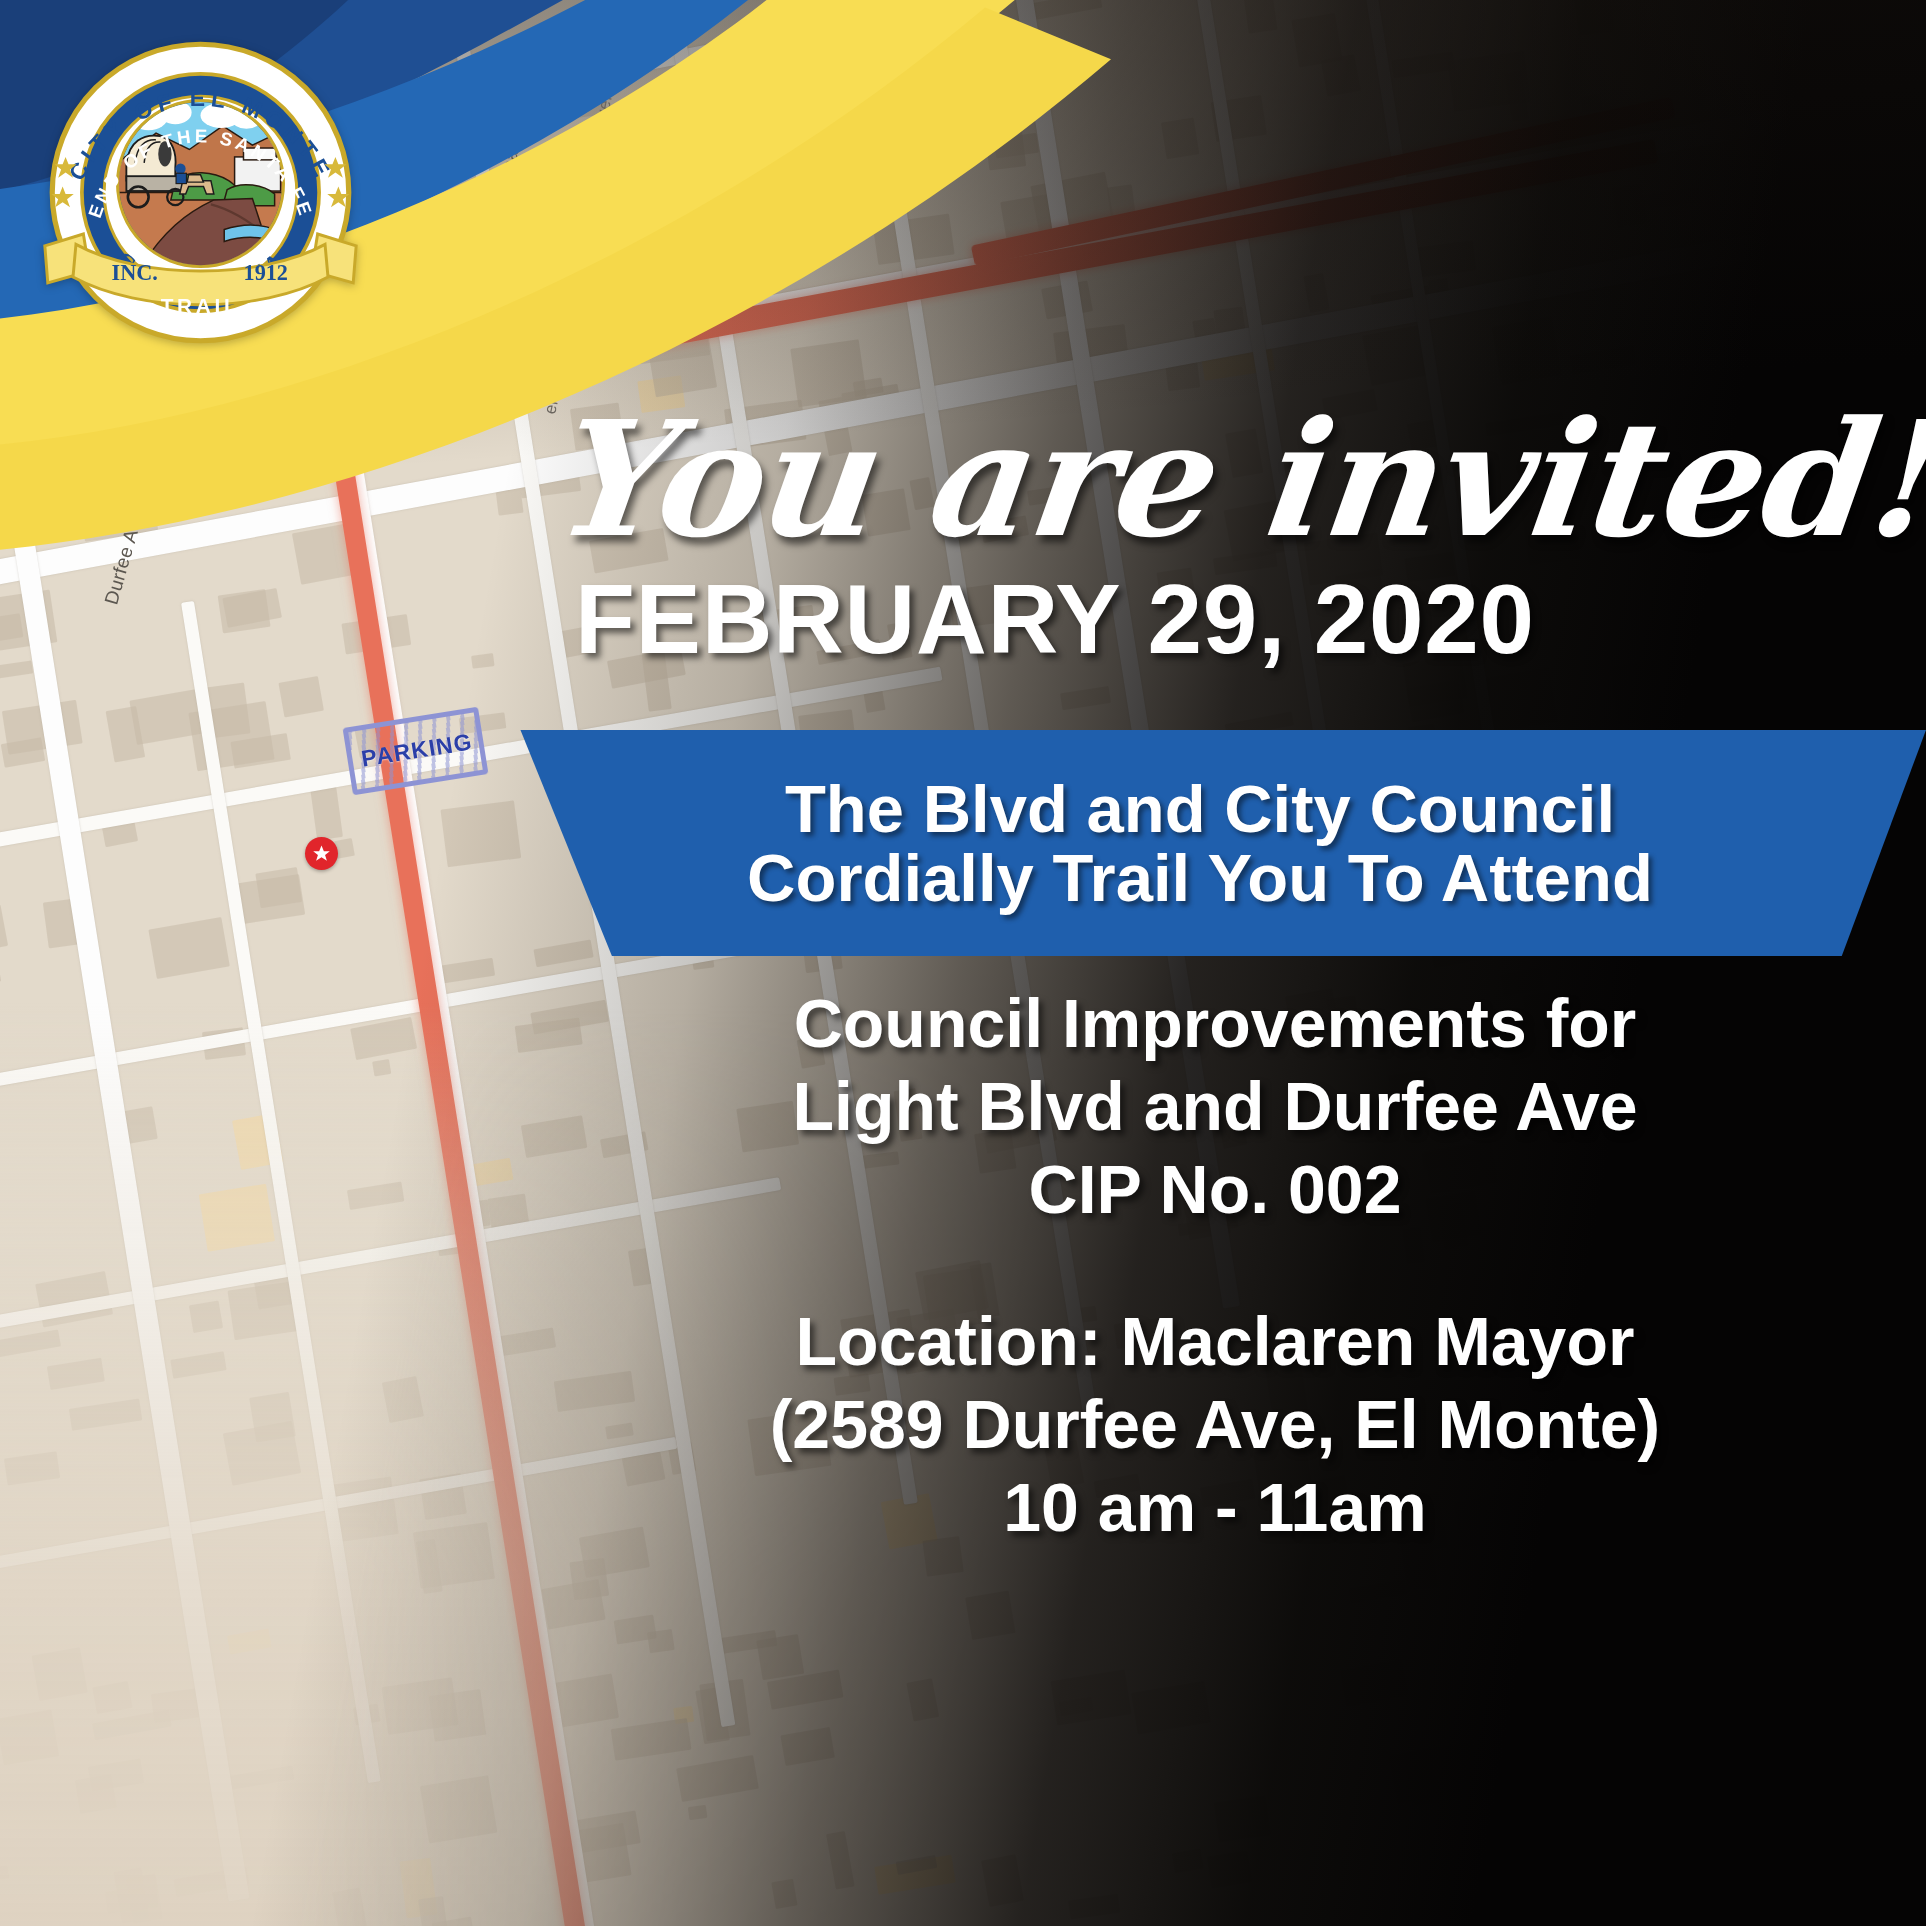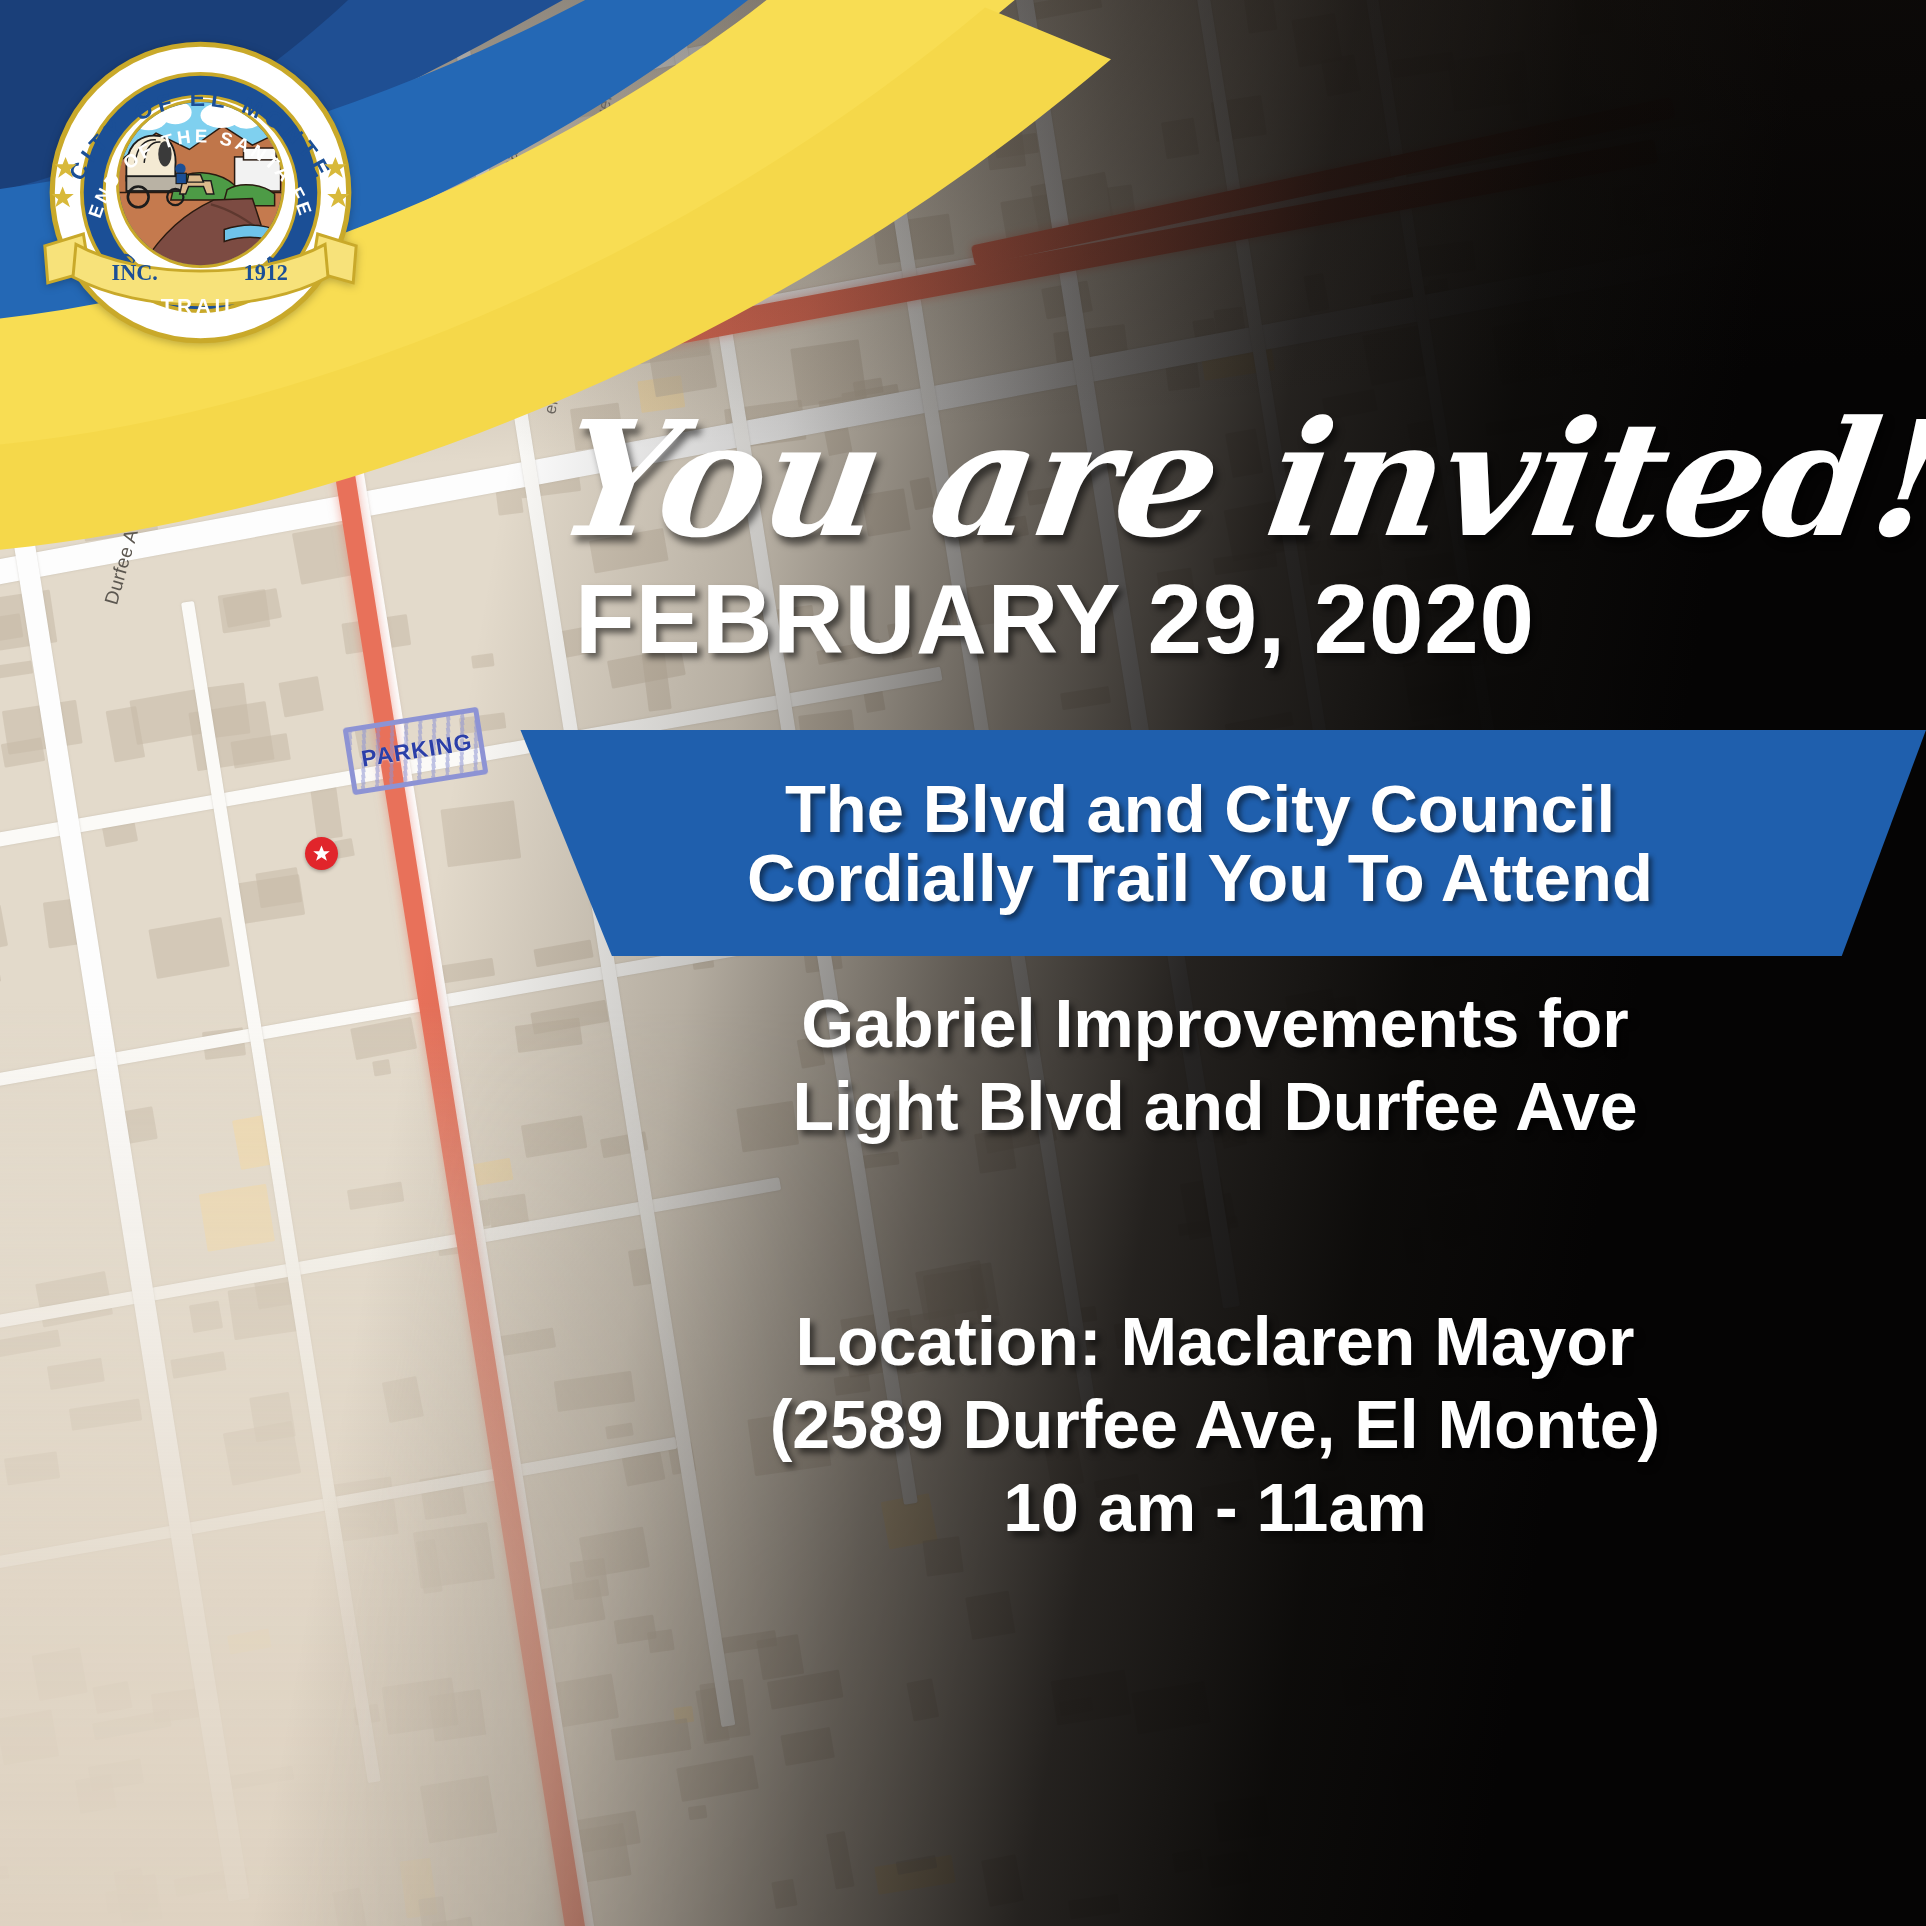--- a/index.html
+++ b/index.html
@@ -720,22 +720,23 @@
     <div class="script-title">You are invited!</div>
 
     <div class="date-line">FEBRUARY 29, 2020</div>
 
     <div class="banner">
       <div class="banner-l1">The Blvd and City Council</div>
       <div class="banner-l2">Cordially Trail You To Attend</div>
     </div>
 
     <div class="project">
-      <span>Gabriel Improvements for</span><br>
+      <span>Council Improvements for</span><br>
       <span>Light Blvd and Durfee Ave</span>
+      <span class="cip">CIP No. 002</span>
     </div>
 
     <div class="location">
       <span>Location: Maclaren Mayor</span><br>
       <span>(2589 Durfee Ave, El Monte)</span><br>
       <span>10 am - 11am</span>
     </div>
 
   </div>
 

